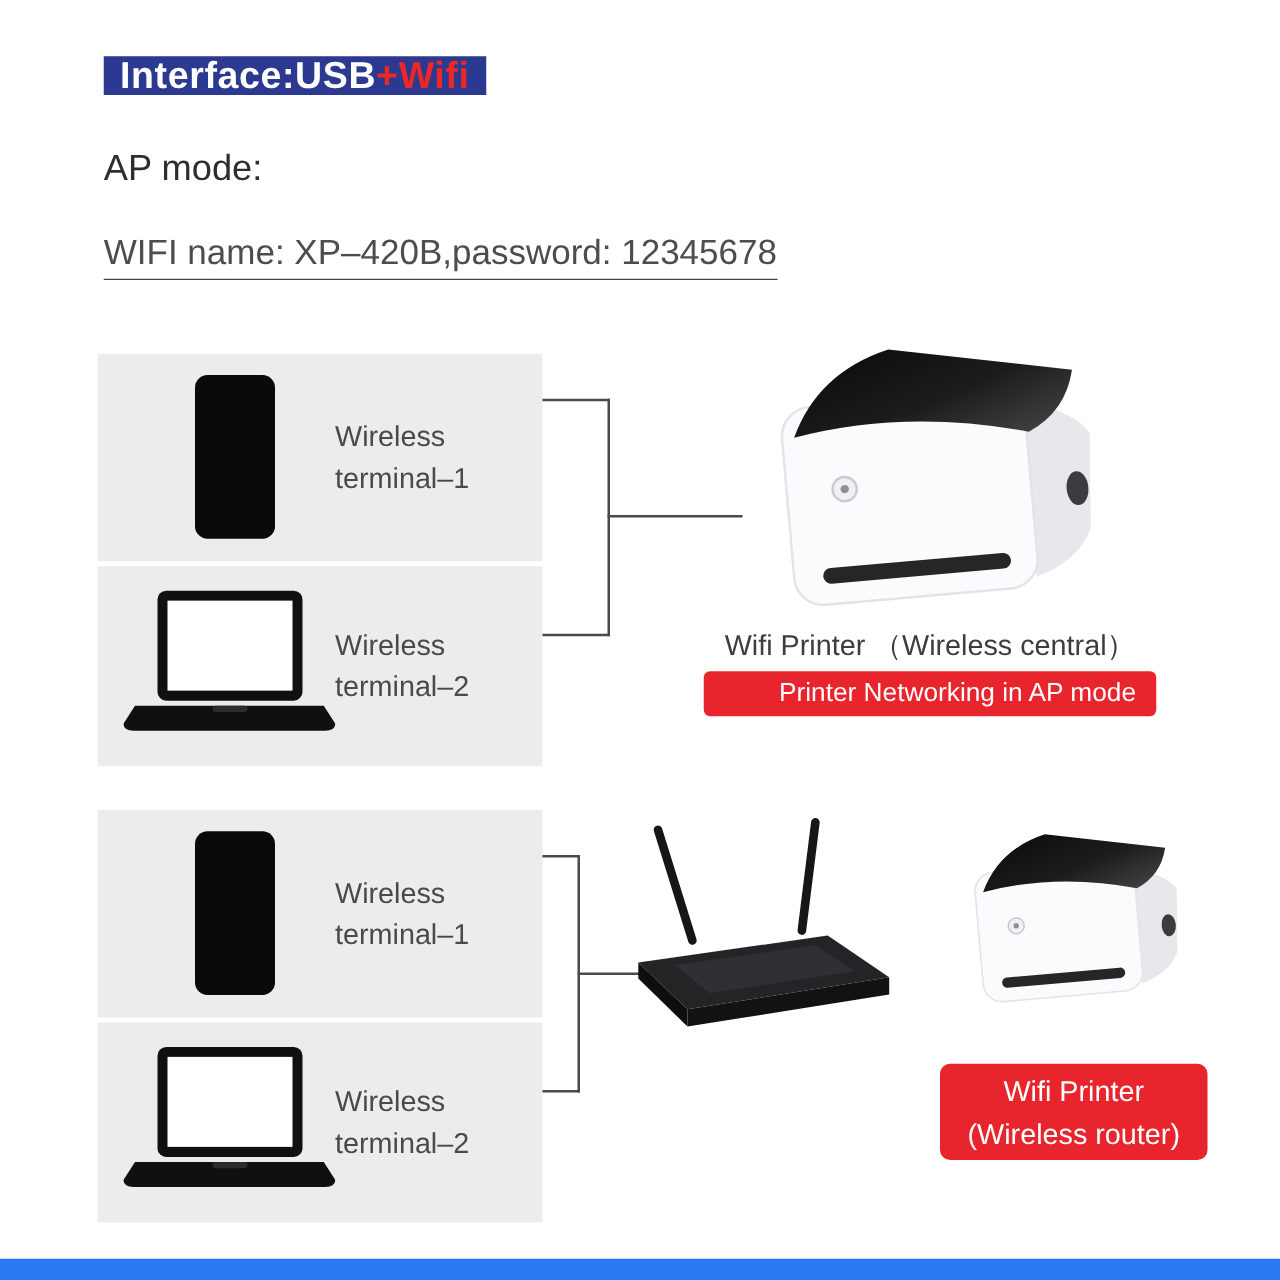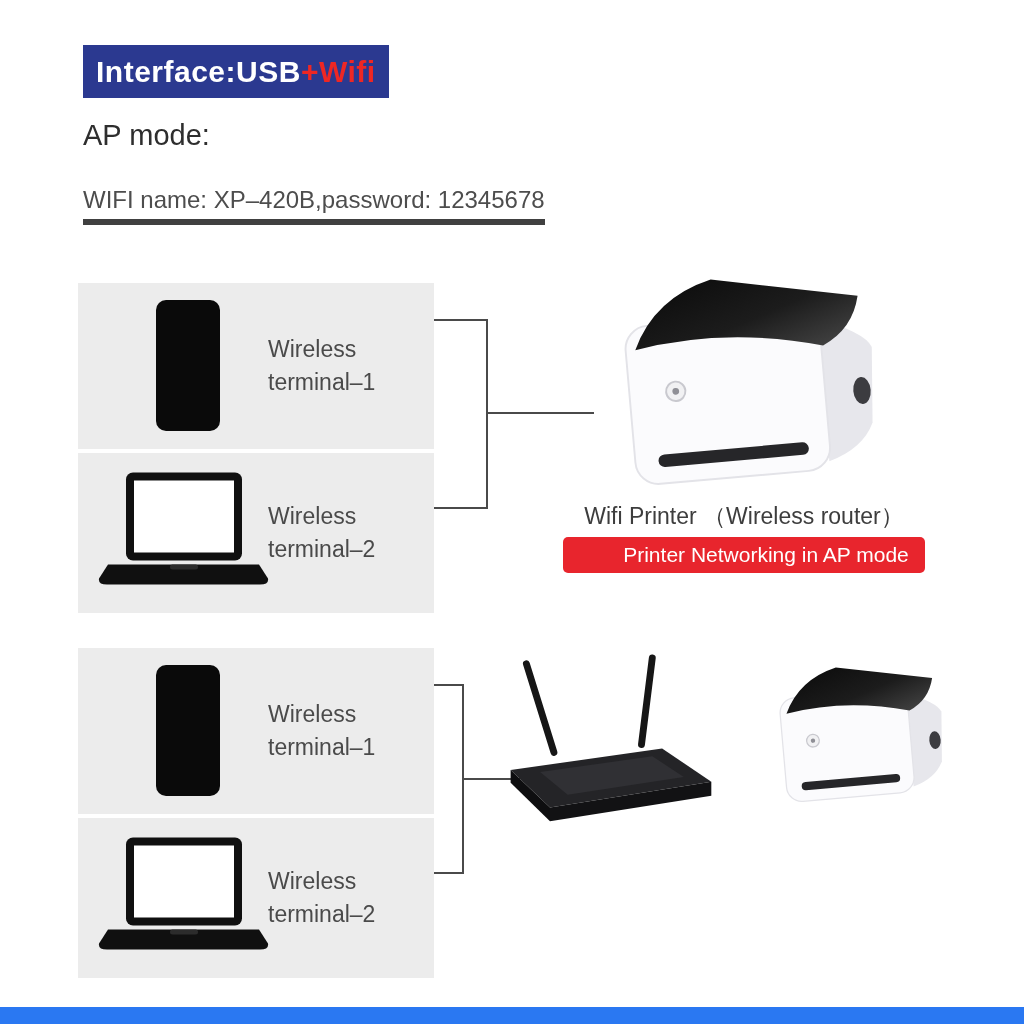--- a/index.html
+++ b/index.html
@@ -10,21 +10,21 @@
     width: 1024px;
     height: 1024px;
     background: #ffffff;
     overflow: hidden;
   }
 
   
   .banner {
     position: absolute;
     left: 83px; top: 45px;
-    height: 53px;
+    height: 31px;
     padding: 0 13px;
     display: flex;
     align-items: center;
     background: var(--banner-bg, #2b3990);
     font-size: 30px;
     font-weight: bold;
     letter-spacing: 0.5px;
     white-space: nowrap;
   }
   .banner .w { color: #ffffff; }
@@ -40,24 +40,24 @@
   }
   .ap-desc {
     position: absolute;
     left: 83px; top: 152px;
     font-size: 22px;
     color: #4d4d4d;
   }
   .ap-cred {
     position: absolute;
     left: 83px; top: 186px;
-    font-size: 24px;
+    font-size: 28px;
     color: #4d4d4d;
     display: inline-block;
-    border-bottom: 6px solid #404040;
+    border-bottom: 1px solid #404040;
     padding-bottom: 5px;
   }
 
   
   .gray-box {
     position: absolute;
     left: 78px;
     width: 356px;
     background: var(--box-bg, #ececec);
     margin-top: 45px;
@@ -181,21 +181,21 @@
       <path d="M258 80 Q306 98 312 114 L306 192 Q294 218 258 228 Z" fill="#e7e7ec"></path>
       <rect x="58" y="72" width="202" height="164" rx="24" fill="#fbfbfd" stroke="#e3e3e8" stroke-width="2"></rect>
       <path d="M68 96 Q92 44 152 30 L302 60 Q294 94 262 108 Q162 80 68 96 Z" fill="url(#lidA)"></path>
       <circle cx="106" cy="142" r="10" fill="#f1f1f3" stroke="#c9c9cf" stroke-width="2"></circle>
       <circle cx="106" cy="142" r="3.5" fill="#8f8f96"></circle>
       <rect x="82" y="206" width="156" height="13" rx="6.5" fill="#262629"></rect>
       <ellipse cx="298" cy="158" rx="9" ry="14" fill="#3c3c40"></ellipse>
     </g>
   </svg>
 
-  <div class="caption" style="left:558px;top:501px;width:372px;">Wifi Printer （Wireless router）</div>
+  <div class="caption" style="left:558px;top:501px;width:372px;">Wifi Printer （Wireless central）</div>
 
   <div class="badge badge-1">Printer Networking in AP mode</div>
 
   <div class="gray-box" style="top:603px;height:166px;">
     <div class="phone"></div>
     <div class="terminal-label">
       <div>Wireless</div>
       <div>terminal–1</div>
     </div>
   </div>
@@ -240,16 +240,20 @@
       <path d="M258 80 Q306 98 312 114 L306 192 Q294 218 258 228 Z" fill="#e7e7ec"></path>
       <rect x="58" y="72" width="202" height="164" rx="24" fill="#fbfbfd" stroke="#e3e3e8" stroke-width="2"></rect>
       <path d="M68 96 Q92 44 152 30 L302 60 Q294 94 262 108 Q162 80 68 96 Z" fill="url(#lidB)"></path>
       <circle cx="106" cy="142" r="10" fill="#f1f1f3" stroke="#c9c9cf" stroke-width="2"></circle>
       <circle cx="106" cy="142" r="3.5" fill="#8f8f96"></circle>
       <rect x="82" y="206" width="156" height="13" rx="6.5" fill="#262629"></rect>
       <ellipse cx="298" cy="158" rx="9" ry="14" fill="#3c3c40"></ellipse>
     </g>
   </svg>
 
+  <div class="badge badge-2">
+    <div>Wifi Printer</div>
+    <div>(Wireless router)</div>
+  </div>
 
   <div class="bottom-bar"></div>
 
 </div>
 
 </body></html>

